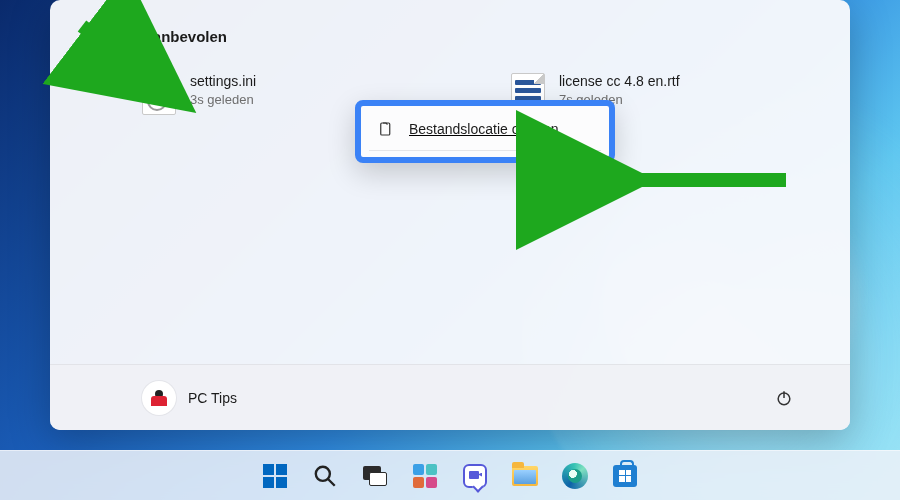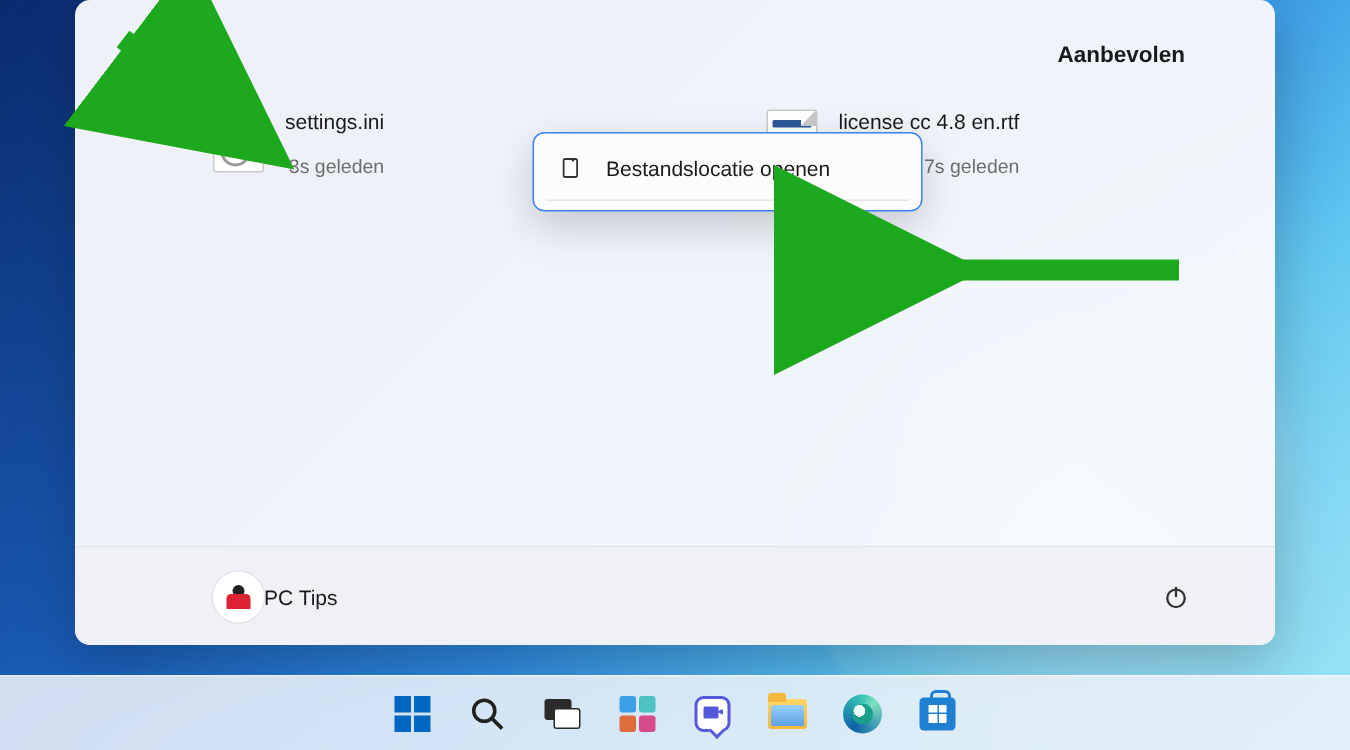--- a/index.html
+++ b/index.html
@@ -22,66 +22,67 @@
   }
 
   
   .start-panel {
     position: absolute; left: 50px; top: 0; width: 800px; height: 430px;
     background: rgba(248,249,252,0.96);
     border-radius: 10px;
     box-shadow: 0 12px 40px rgba(0,0,0,0.25);
     display: flex; flex-direction: column;
   }
-  .panel-body { flex: 1; padding: 28px 60px 10px 92px; position: relative; text-align: right; }
+  .panel-body { flex: 1; padding: 28px 60px 10px 92px; position: relative; }
   .section-title { font-size: 15px; font-weight: 600; color: #1b1b1b; margin-bottom: 28px; }
 
   .rec-grid { display: flex; gap: 90px; }
   .rec-item { display: flex; align-items: flex-start; gap: 14px; width: 300px; cursor: default; }
   .file-icon {
     width: 34px; height: 42px; background: #fff; border: 1px solid #c9c9c9; border-radius: 2px;
     position: relative; flex-shrink: 0;
   }
   .file-icon .fold { position: absolute; top: 0; right: 0; width: 10px; height: 10px; background: linear-gradient(135deg, #fff 49%, #c9c9c9 50%); }
   .file-icon.ini::after {
     content: ""; position: absolute; left: 4px; bottom: 3px; width: 16px; height: 16px;
     border: 2px solid #9a9a9a; border-radius: 50%;
     background: radial-gradient(circle, #bbb 30%, transparent 32%);
   }
   .file-icon.rtf::before {
     content: ""; position: absolute; left: 3px; top: 6px; width: 26px; height: 5px; background: #2b579a; border-radius: 1px;
     box-shadow: 0 8px 0 #2b579a, 0 16px 0 #2b579a;
   }
   .rec-text .fname { font-size: 14px; color: #1b1b1b; }
-  .rec-text .ftime { font-size: 13px; color: #6e6e6e; margin-top: 14px; }
+  .rec-text .ftime { font-size: 13px; color: #6e6e6e; margin-top: 3px; }
 
   
   .context-menu {
-    position: absolute; left: 305px; top: 88px; width: 260px;
-    background: #fcfcfd; border: 1px solid #3b82f6; border-radius: 8px;
+    position: absolute; left: 305px; top: 100px; width: 260px;
+    background: #fcfcfd; border: 6px solid #3b82f6; border-radius: 8px;
     box-shadow: 0 10px 28px rgba(0,0,0,0.18);
     padding: 4px 0;
+    text-decoration: underline;
   }
   .ctx-item {
     display: flex; align-items: center; gap: 14px;
     padding: 10px 16px; font-size: 14px; color: #1b1b1b; cursor: default;
   }
   .ctx-sep { height: 1px; background: #e5e5e8; margin: 2px 8px; }
   .ctx-icon { width: 18px; height: 18px; display: flex; align-items: center; justify-content: center; color: #333; }
   .ctx-icon svg { width: 18px; height: 18px; stroke: #333; fill: none; stroke-width: 1.6; }
 
   
   .panel-footer {
     height: 66px; border-top: 1px solid rgba(0,0,0,0.06);
     background: rgba(240,241,245,0.9);
     display: flex; align-items: center; justify-content: space-between;
     padding: 0 48px 0 92px;
     border-radius: 0 0 10px 10px;
   }
-  .user-chip { display: flex; align-items: center; gap: 0; }
+  .user-chip { display: flex; align-items: center; gap: 12px; }
   .avatar {
     width: 34px; height: 34px; border-radius: 50%; background: #fff;
     display: flex; align-items: center; justify-content: center; overflow: hidden;
     box-shadow: 0 0 0 1px rgba(0,0,0,0.05);
   }
   .avatar .body { width:16px; height:10px; background:#d23; border-radius:3px 3px 0 0; }
   .avatar .head { width:8px; height:8px; background:#222; border-radius:50%; margin-bottom:-2px; }
   .avatar-inner { display:flex; flex-direction:column; align-items:center; }
   .user-name { font-size: 14px; color: #1b1b1b; }
   .power-btn { width: 36px; height: 36px; display:flex; align-items:center; justify-content:center; border-radius:4px; }

